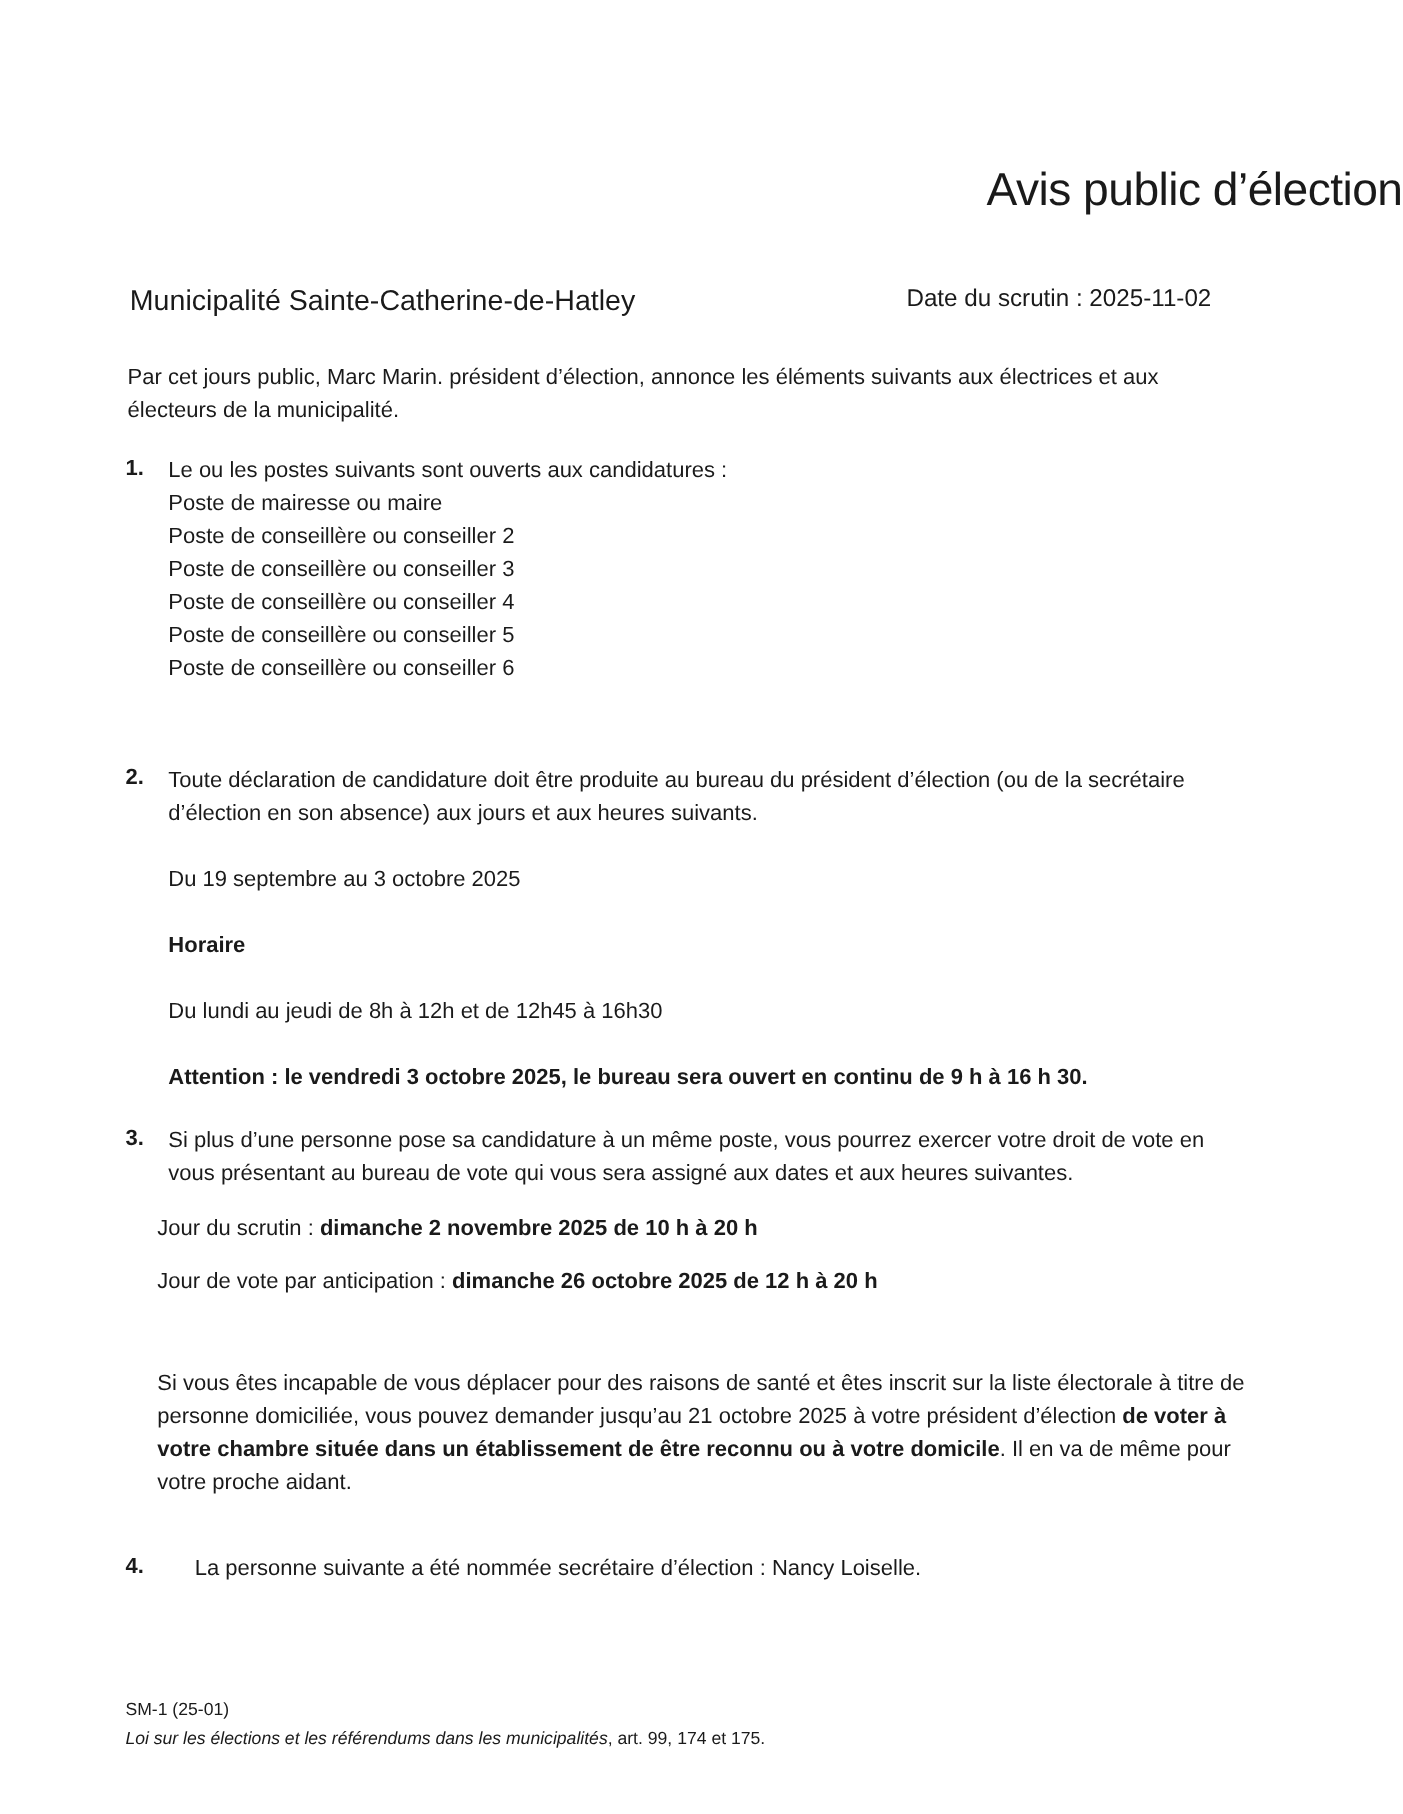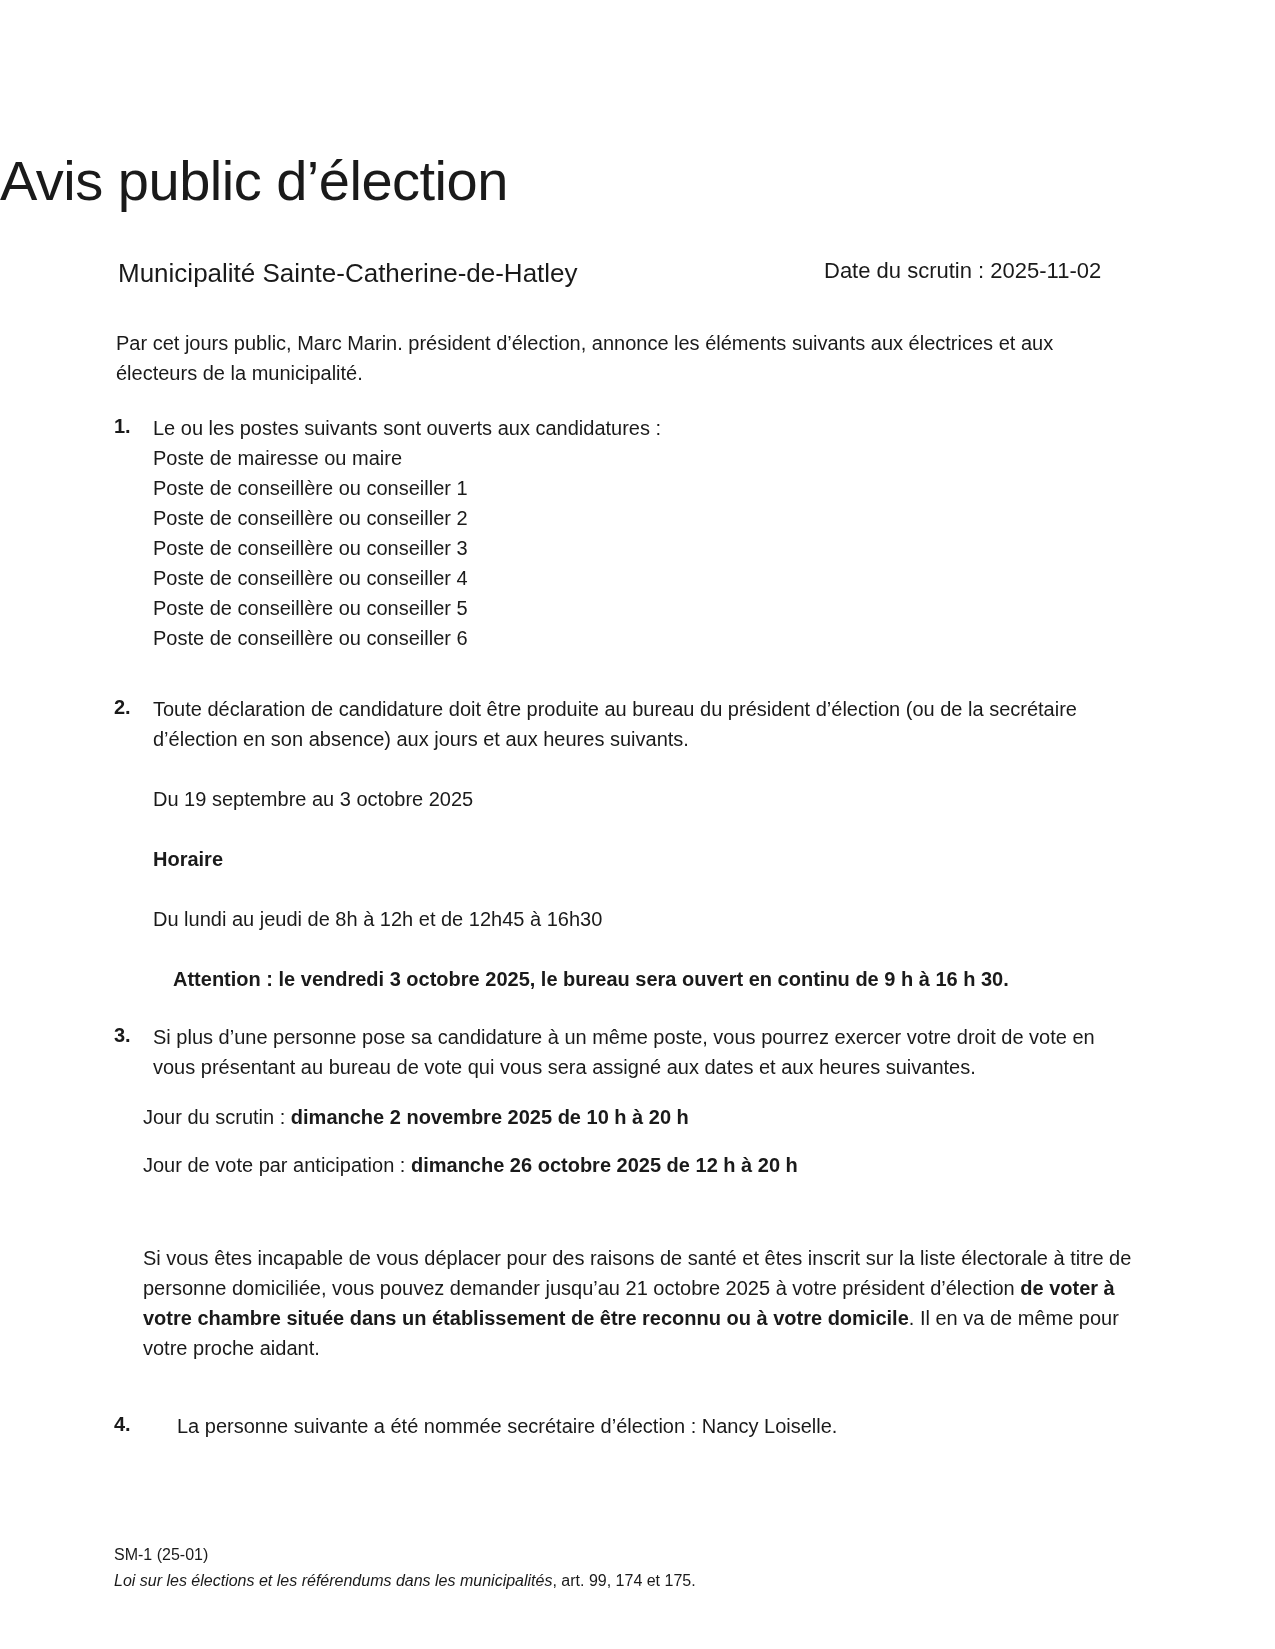--- a/index.html
+++ b/index.html
@@ -1,19 +1,19 @@
 <!DOCTYPE html>
 <html><head>
 <meta charset="utf-8">
 <style>
   html, body { margin: 0; padding: 0; background: #ffffff; }
   body { width: 1275px; height: 1649px; position: relative; overflow: hidden;
          font-family: "Liberation Sans", sans-serif; color: #1a1a1a; }
   .abs { position: absolute; white-space: nowrap; }
-  .title { left: 0; width: 1275px; top: 148px; text-align: left; font-size: 56px; letter-spacing: -0.5px; }
+  .title { left: 0; width: 1275px; top: 148px; text-align: right; font-size: 42px; letter-spacing: -0.5px; }
   .muni { left: 118px; top: 258px; font-size: 26px; }
   .date { left: 824px; top: 258px; font-size: 22px; }
   .p { font-size: 20px; line-height: 30px; }
   .num { font-weight: bold; font-size: 20px; }
   b { font-weight: bold; }
   .foot1 { left: 114px; top: 1546px; font-size: 16px; }
   .foot2 { left: 114px; top: 1572px; font-size: 16px; }
   i { font-style: italic; text-align: right; }
 </style>
 </head>
@@ -23,35 +23,34 @@
 <div class="abs muni">Municipalité Sainte-Catherine-de-Hatley</div>
 <div class="abs date">Date du scrutin : 2025-11-02</div>
 
 <div class="abs p" style="left:116px; top:328px;">Par cet jours public, Marc Marin. président d’élection, annonce les éléments suivants aux électrices et aux</div>
 <div class="abs p" style="left:116px; top:358px;">électeurs de la municipalité.</div>
 
 <div class="abs num" style="left:114px; top:415px;">1.</div>
 <div class="abs p" style="left:153px; top:413px;">Le ou les postes suivants sont ouverts aux candidatures :</div>
 <div class="abs p" style="left:153px; top:443px; line-height:30px;">
   <div>Poste de mairesse ou maire</div>
-  <div>Poste de conseillère ou conseiller 1</div>
   <div>Poste de conseillère ou conseiller 2</div>
   <div>Poste de conseillère ou conseiller 3</div>
   <div>Poste de conseillère ou conseiller 4</div>
   <div>Poste de conseillère ou conseiller 5</div>
   <div>Poste de conseillère ou conseiller 6</div>
 </div>
 
 <div class="abs num" style="left:114px; top:696px;">2.</div>
 <div class="abs p" style="left:153px; top:694px;">Toute déclaration de candidature doit être produite au bureau du président d’élection (ou de la secrétaire</div>
 <div class="abs p" style="left:153px; top:724px;">d’élection en son absence) aux jours et aux heures suivants.</div>
 <div class="abs p" style="left:153px; top:784px;">Du 19 septembre au 3 octobre 2025</div>
 <div class="abs p" style="left:153px; top:844px;"><b>Horaire</b></div>
 <div class="abs p" style="left:153px; top:904px;">Du lundi au jeudi de 8h à 12h et de 12h45 à 16h30</div>
-<div class="abs p" style="left:153px; top:964px;margin-left:20px;"><b>Attention : le vendredi 3 octobre 2025, le bureau sera ouvert en continu de 9 h à 16 h 30.</b></div>
+<div class="abs p" style="left:153px; top:964px;"><b>Attention : le vendredi 3 octobre 2025, le bureau sera ouvert en continu de 9 h à 16 h 30.</b></div>
 
 <div class="abs num" style="left:114px; top:1024px;">3.</div>
 <div class="abs p" style="left:153px; top:1022px;">Si plus d’une personne pose sa candidature à un même poste, vous pourrez exercer votre droit de vote en</div>
 <div class="abs p" style="left:153px; top:1052px;">vous présentant au bureau de vote qui vous sera assigné aux dates et aux heures suivantes.</div>
 <div class="abs p" style="left:143px; top:1102px;">
   <span>Jour du scrutin : </span><b>dimanche 2 novembre 2025 de 10 h à 20 h</b>
 </div>
 <div class="abs p" style="left:143px; top:1150px;">
   <span>Jour de vote par anticipation : </span><b>dimanche 26 octobre 2025 de 12 h à 20 h</b>
 </div>

